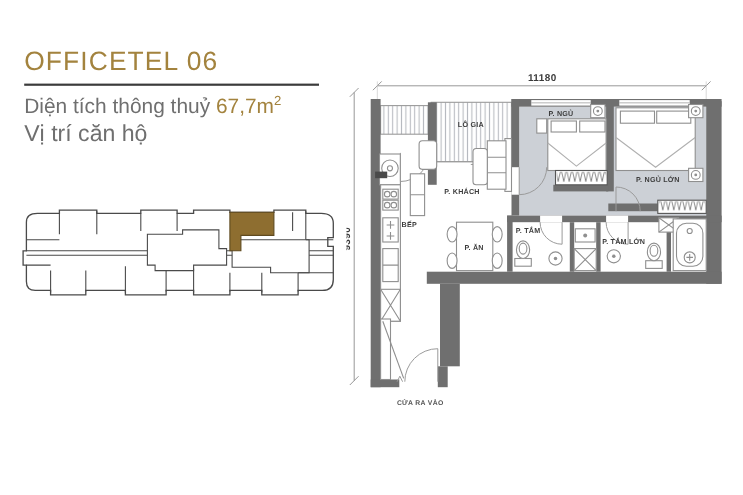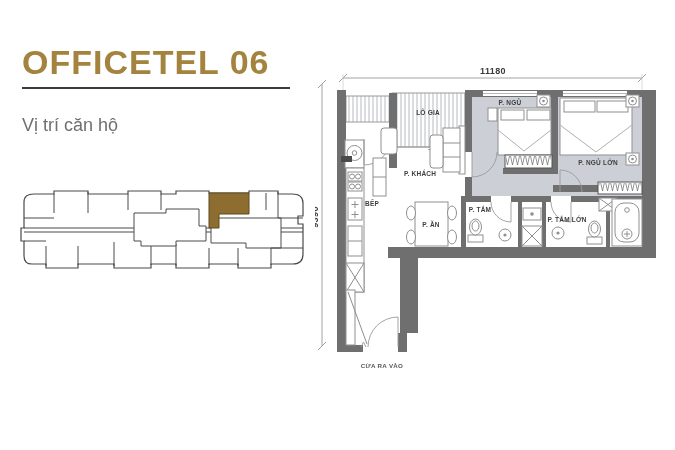--- a/index.html
+++ b/index.html
@@ -4,45 +4,46 @@
 <style>
   :root{
     --accent-gold:#a3833e; --text-gray:#6f6f6f; --underline:#3b3b3b;
     --wall:#6f6f6f; --floor-gray:#ccd0d6; --unit-highlight:#8e6e30;
     --furn:#8f8f8f; --label:#3d3d3d;
   }
   html,body{margin:0;padding:0}
   body{width:675px;height:450px;background:#ffffff;position:relative;overflow:hidden;
        font-family:"Liberation Sans",sans-serif;}
   .info{position:absolute;left:22px;top:44px;width:290px}
-  .title{font-size:34px;font-weight:700;letter-spacing:1px;color:var(--accent-gold);line-height:1.1;margin:0}
+  .title{font-size:24px;font-weight:400;letter-spacing:1px;color:var(--accent-gold);line-height:1.1;margin:0}
   .rule{width:268px;height:2px;background:var(--underline);margin-top:6px}
   .area{font-size:19px;color:var(--text-gray);margin-top:6px;line-height:1.28}
   .area .val{color:var(--accent-gold)}
   .area sup{font-size:12px}
-  .loc{font-size:18px;color:var(--text-gray);margin-top:26px}
+  .loc{font-size:21px;color:var(--text-gray);}
   svg text{font-family:"Liberation Sans",sans-serif}
   .rl{font-size:6.5px;font-weight:bold;fill:var(--label);letter-spacing:.2px}
   .dim{font-size:9px;font-weight:bold;fill:#3a3a3a;letter-spacing:.4px}
   .sm{font-size:6.2px;font-weight:bold;fill:#555;letter-spacing:.3px}
   .w{fill:var(--wall)}
   .fl{fill:none;stroke:var(--furn);stroke-width:1}
   .fw{fill:#ffffff;stroke:var(--furn);stroke-width:1}
   .dl{fill:none;stroke:#8a8a8a;stroke-width:.8}
   .arc{fill:none;stroke:#9a9a9a;stroke-width:.9}
   .bld{fill:#ffffff;stroke:#4a4a4a;stroke-width:1.2}
   .bldline{fill:none;stroke:#4a4a4a;stroke-width:1}
 </style>
 </head>
 <body>
 
 <div class="info">
   <div class="title">OFFICETEL 06</div>
   <div class="rule"></div>
   <div class="area">
+    <div><span>Diện tích thông thuỷ </span><span class="val"><span>67,7m</span><sup>2</sup></span></div>
   </div>
   <div class="loc">Vị trí căn hộ</div>
 </div>
 
 <svg style="position:absolute;left:16px;top:186px" width="294" height="95" viewBox="0 0 294 95">
   <path class="bld" d="M8,32 L8,16 Q8,8 18,8 L38,8 L38,5 L72,5 L72,8 L112,8 L112,5 L145,5 L145,8 L160,8 L160,5 L193,5 L193,7 L233,7 L233,5 L262,5 L262,8 L276,8 Q287,8 287,17 L287,30 L282,30 L282,38 L287,38 L287,68 Q287,78 277,78 L255,78 L255,82 L222,82 L222,78 L193,78 L193,82 L160,82 L160,78 L135,78 L135,82 L98,82 L98,78 L62,78 L62,82 L30,82 L30,78 L16,78 Q8,78 8,70 L8,55 L5,55 L5,42 L8,42 Z"></path>
   <g class="bldline">
     <path d="M8,42 H118 M8,46 H118 M176,42 H287 M176,46 H287"></path>
     <path d="M38,8 V27 M72,6 V27 M112,8 V24 M145,8 V24 M262,6 V32 M250,7 V24"></path>
     <path d="M30,80 V60 M62,79 V60 M98,80 V56 M135,79 V56 M160,80 V58 M193,79 V62 M222,80 V62 M255,79 V62"></path>

